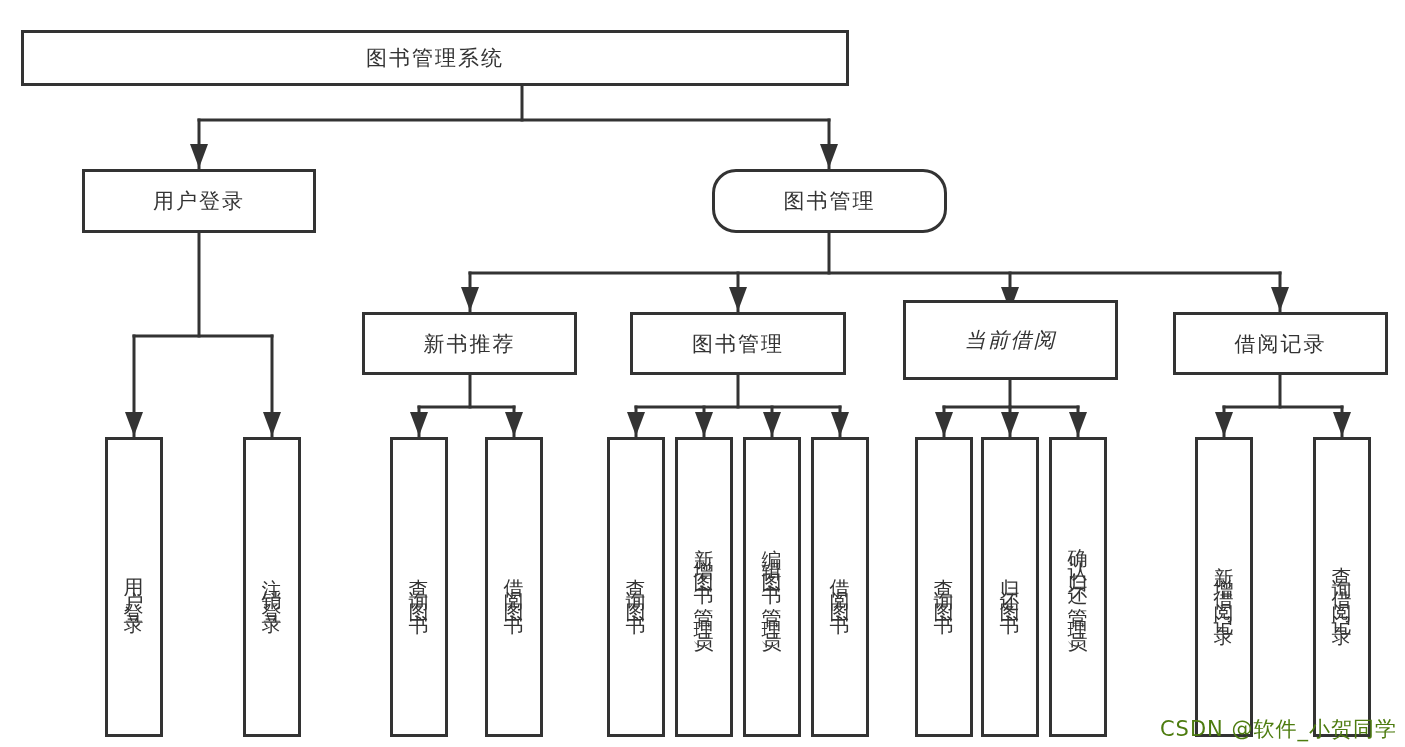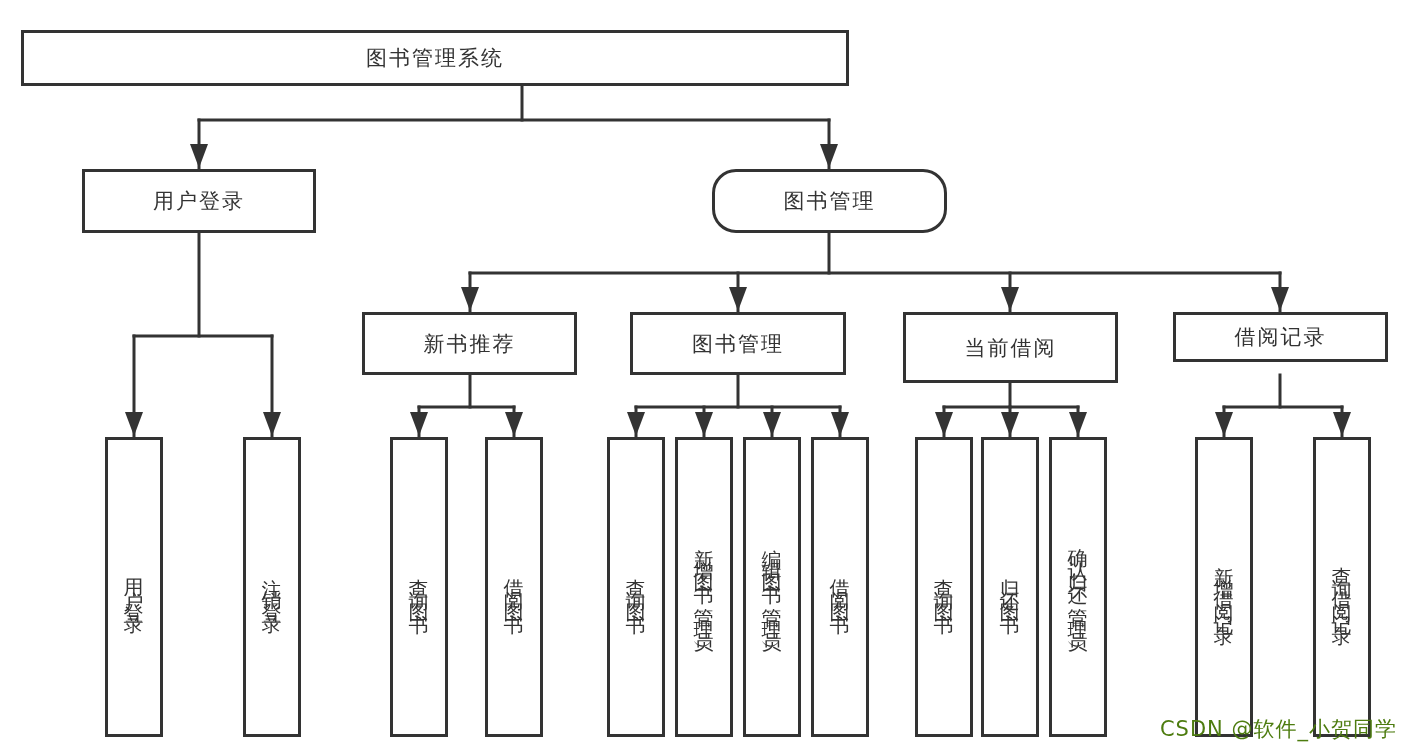--- a/index.html
+++ b/index.html
@@ -43,22 +43,22 @@
     font-size: 20px;
     letter-spacing: 12px;
     line-height: 1;
   }
   
   .n-root     { left: 21px;   top: 30px;  width: 828px; height: 56px; }
   .n-login    { left: 82px;   top: 169px; width: 234px;  height: 64px; }
   .n-mgmt     { left: 712px;  top: 169px; width: 235px;  height: 64px; border-radius: 24px; }
   .n-recommend{ left: 362px;  top: 312px; width: 215px;  height: 63px; }
   .n-borrow   { left: 630px;  top: 312px; width: 216px;  height: 63px; }
-  .n-current  { left: 903px;  top: 312px; width: 215px;  height: 71px; }
-  .n-record   { left: 1173px; top: 312px; width: 215px;  height: 50px; }
+  .n-current  { left: 903px;  top: 300px; width: 215px;  height: 80px; font-style: italic; }
+  .n-record   { left: 1173px; top: 312px; width: 215px;  height: 63px; }
   
   .leaf { top: 437px; width: 58px; height: 300px; }
   .l-a1 { left: 105px; }
   .l-a2 { left: 243px; }
   .l-b1 { left: 390px; }
   .l-b2 { left: 485px; }
   .l-c1 { left: 607px; }
   .l-c2 { left: 675px; }
   .l-c3 { left: 743px; }
   .l-c4 { left: 811px; }

